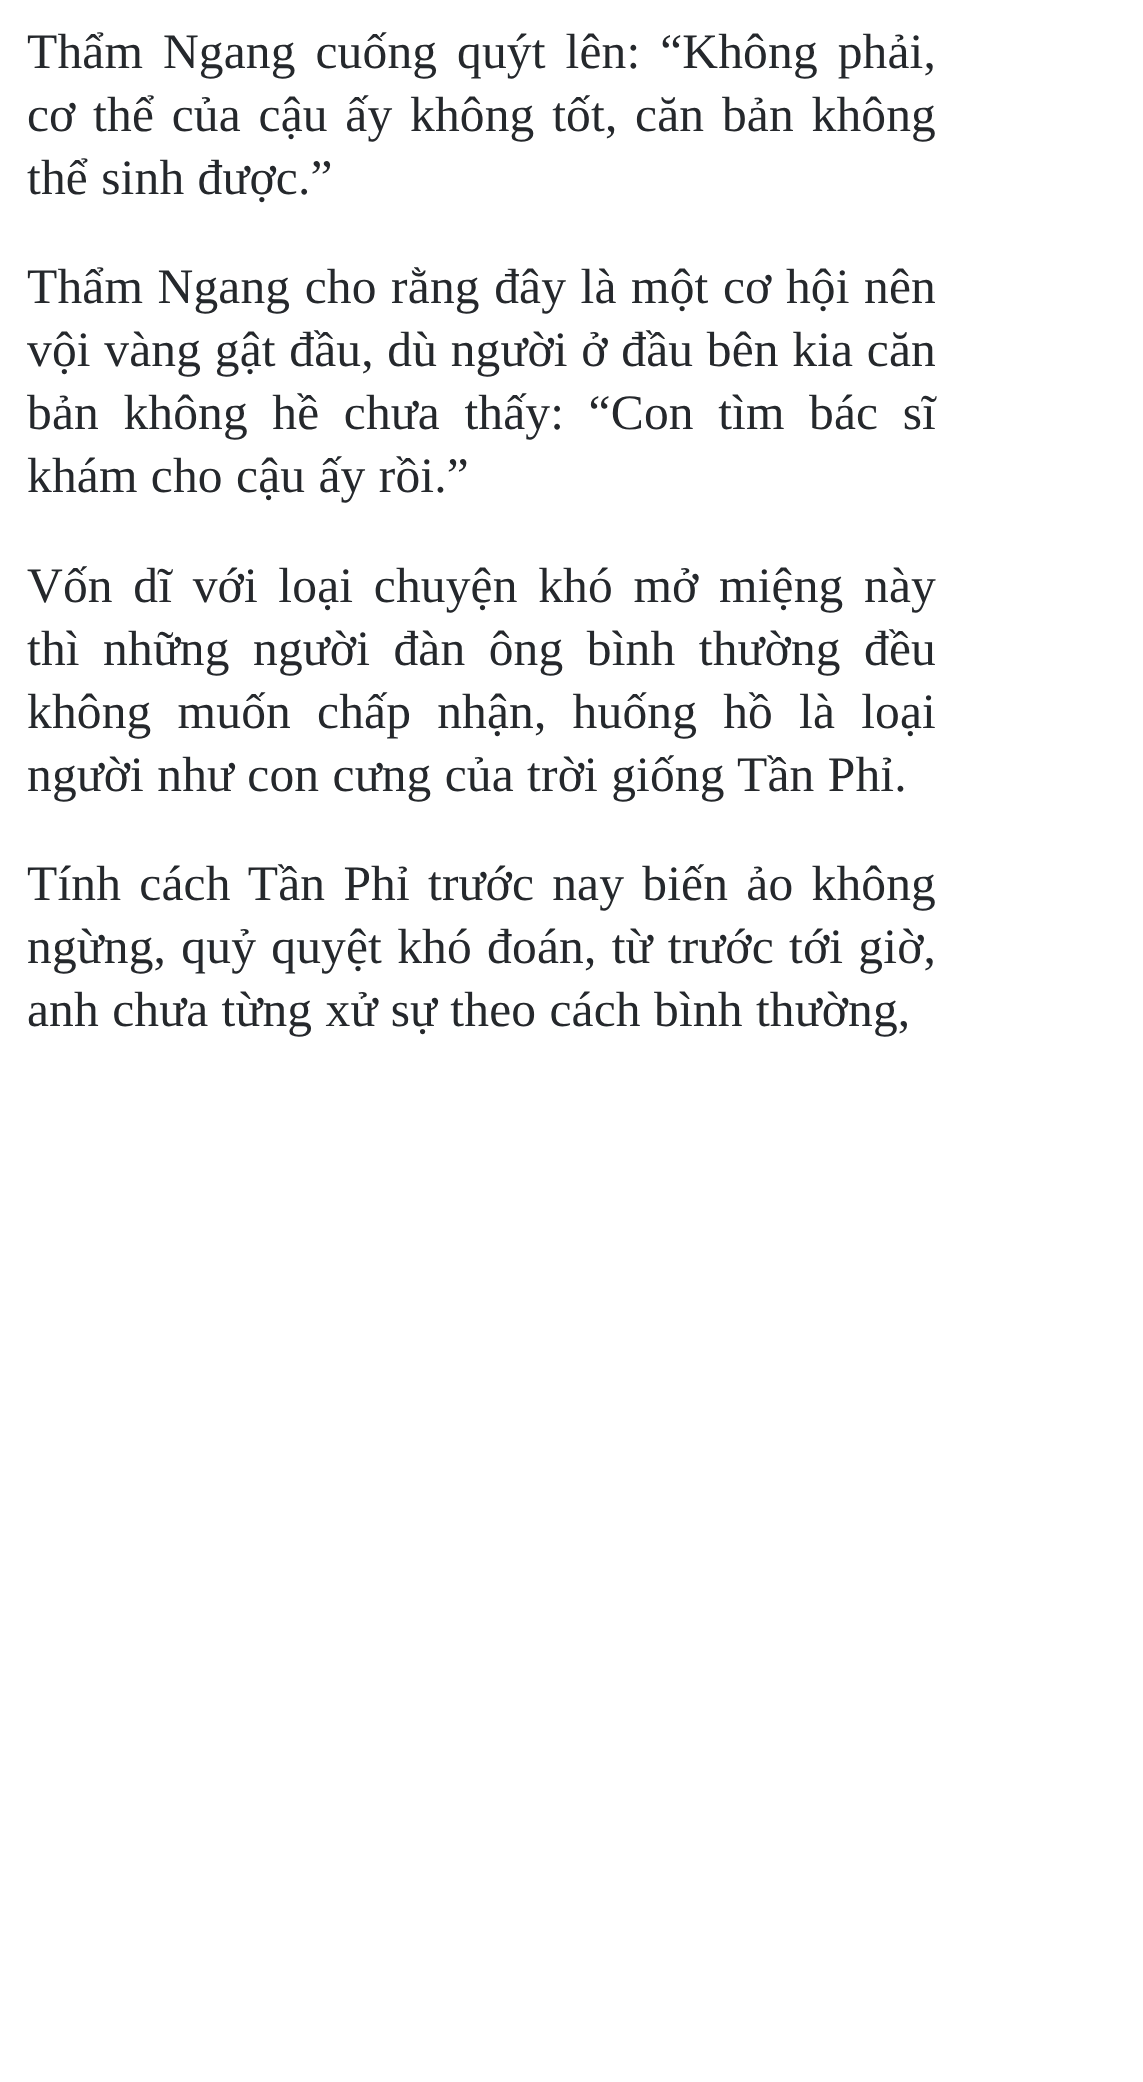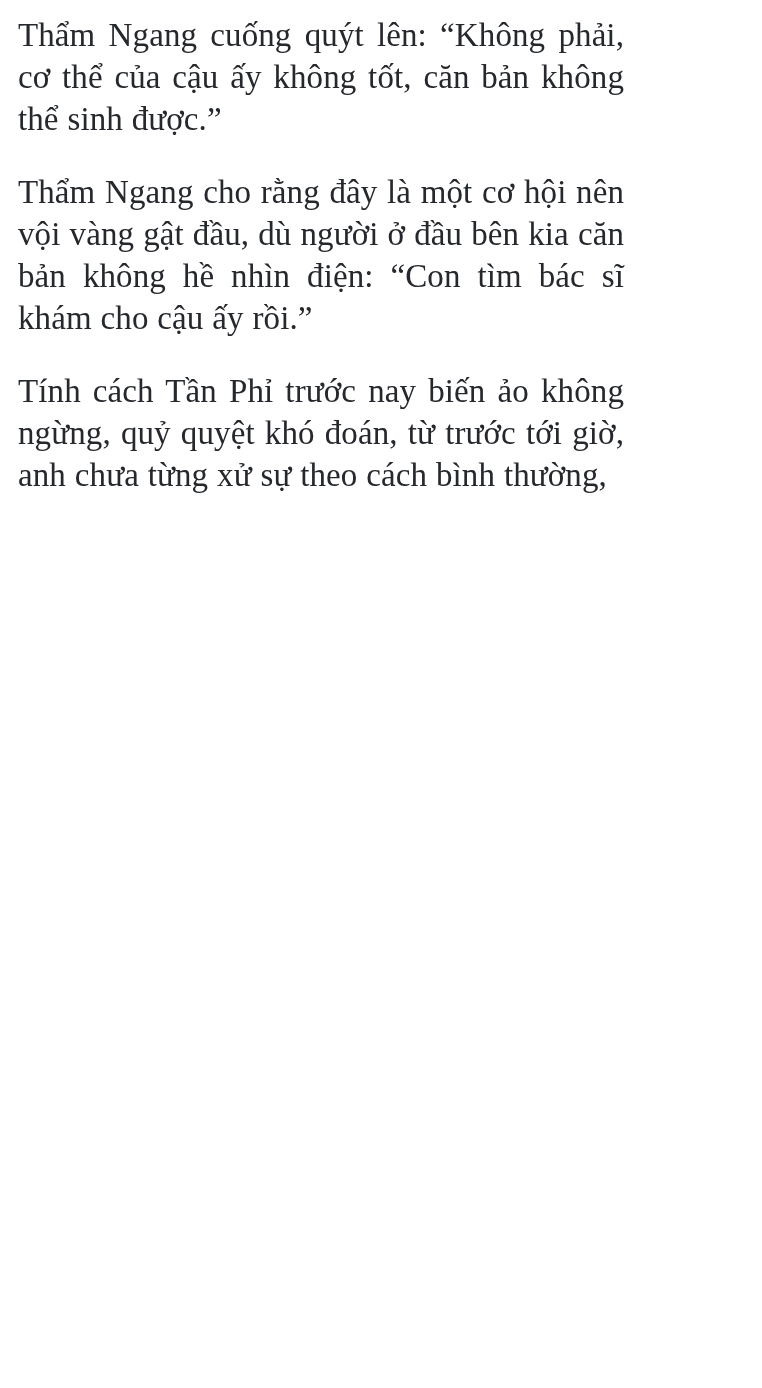--- a/index.html
+++ b/index.html
@@ -40,15 +40,16 @@
     vertical-align: 0.25em;
     margin-left: 6px;
     font-family: "DejaVu Sans", sans-serif;
   }
 </style>
 </head>
 <body>
 
 <div id="reader">
   <p class="para">Thẩm Ngang cuống quýt lên: “Không phải, cơ thể của cậu ấy không tốt, căn bản không thể sinh được.”</p>
-  <p class="para">Thẩm Ngang cho rằng đây là một cơ hội nên vội vàng gật đầu, dù người ở đầu bên kia căn bản không hề nhìn điện: “Con tìm bác sĩ khám cho cậu ấy rồi.”</p>
+  <p class="para">Thẩm Ngang cho rằng đây là một cơ hội nên vội vàng gật đầu, dù người ở đầu bên kia căn bản không hề chưa thấy: “Con tìm bác sĩ khám cho cậu ấy rồi.”</p>
+  <p class="para">Vốn dĩ với loại chuyện khó mở miệng này thì những người đàn ông bình thường đều không muốn chấp nhận, huống hồ là loại người như con cưng của trời giống Tần Phỉ.</p>
   <p class="para">Tính cách Tần Phỉ trước nay biến ảo không ngừng, quỷ quyệt khó đoán, từ trước tới giờ, anh chưa từng xử sự theo cách bình thường,</p>
 </div>
 
 </body></html>

